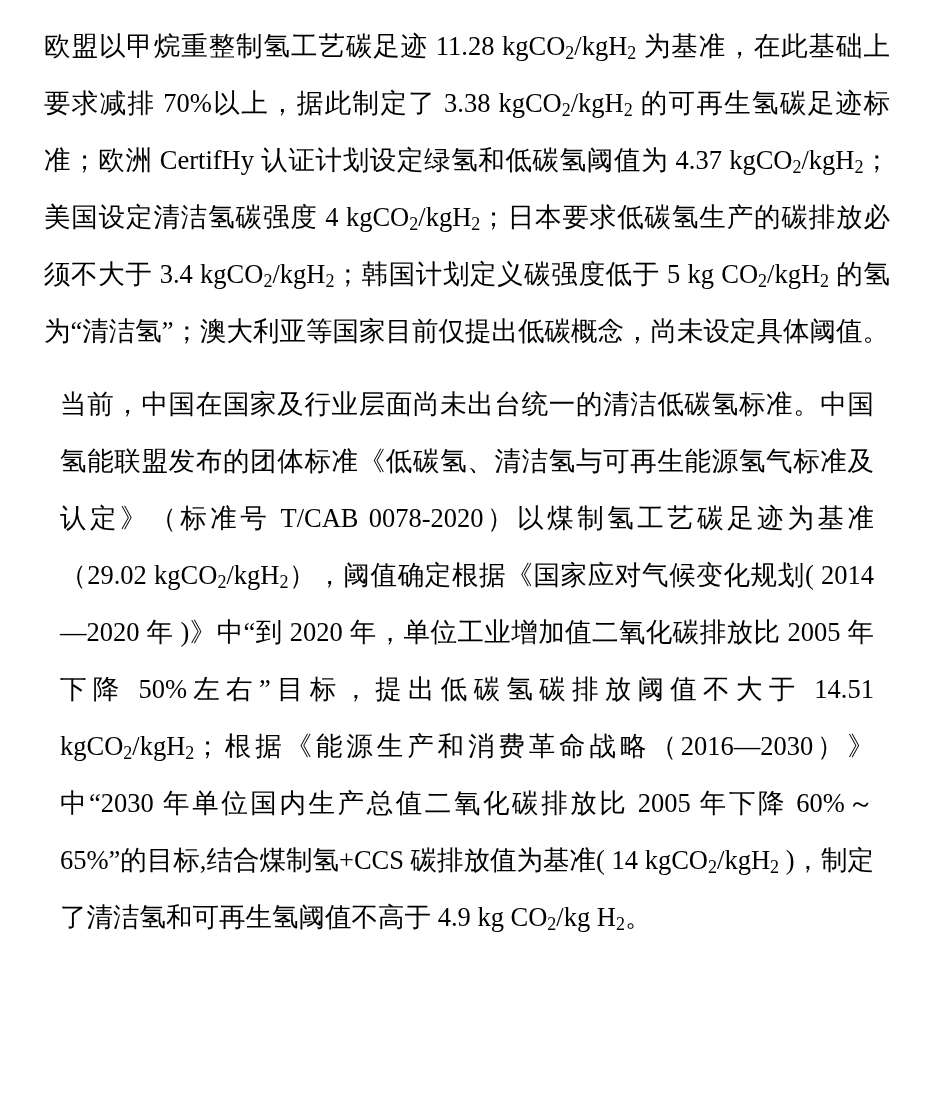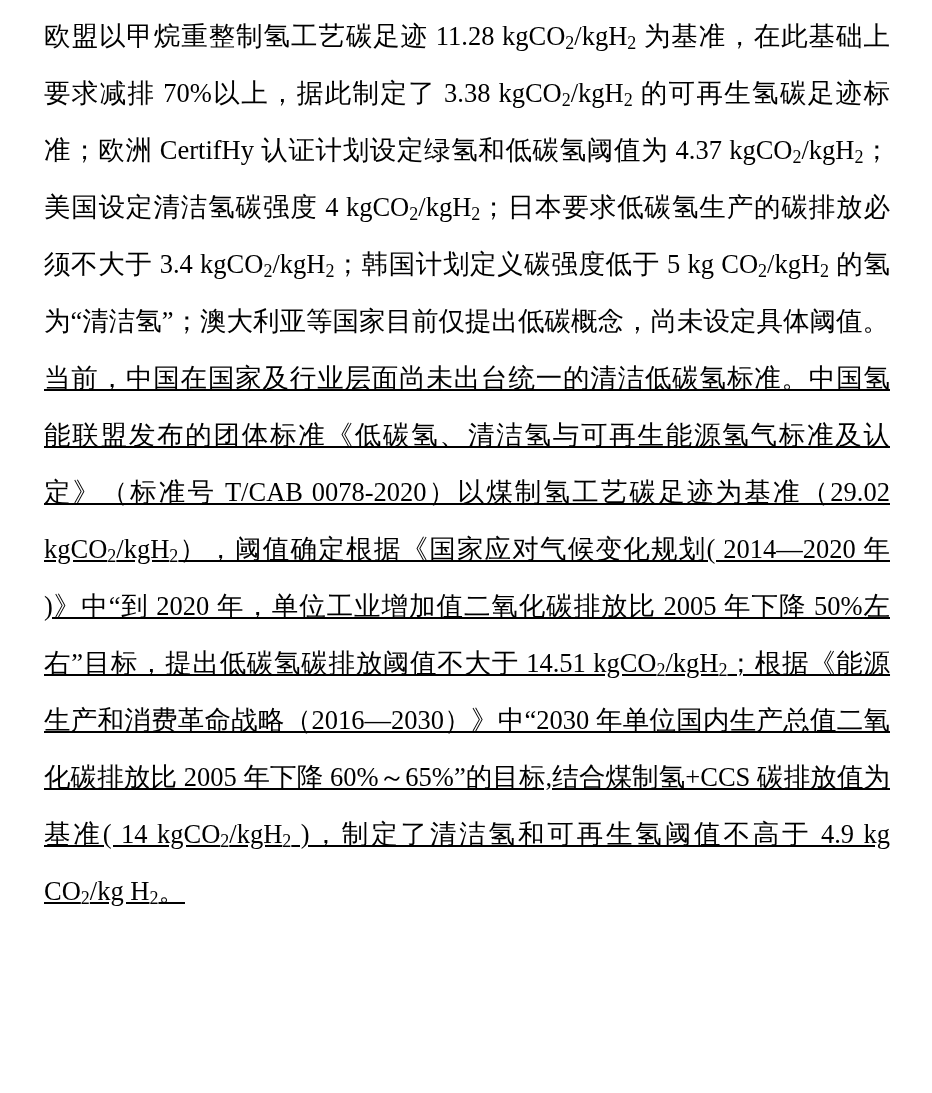--- a/index.html
+++ b/index.html
@@ -11,38 +11,37 @@
     width: 932px;
     height: 1093px;
     font-family: "Liberation Serif", "DejaVu Serif", serif;
     color: #000000;
     overflow: hidden;
   }
   .page {
     width: 932px;
     height: 1093px;
     box-sizing: border-box;
-    padding: 8px 42px 0 44px;
+    padding: 18px 42px 0 44px;
     position: relative;
   }
   .para {
     font-size: 26.5px;
     line-height: 57px;
     text-align: justify;
     text-justify: inter-ideograph;
     text-align-last: left;
     letter-spacing: 0px;
   }
   .para.first {
     margin: 0;
   }
   .para.second {
-    margin: 0;
+    margin: 16px;
     text-indent: 0;
-    text-decoration: underline;
   }
   sub {
     font-size: 0.68em;
     vertical-align: -0.22em;
     line-height: 0;
   }
 </style>
 </head>
 <body>
 

